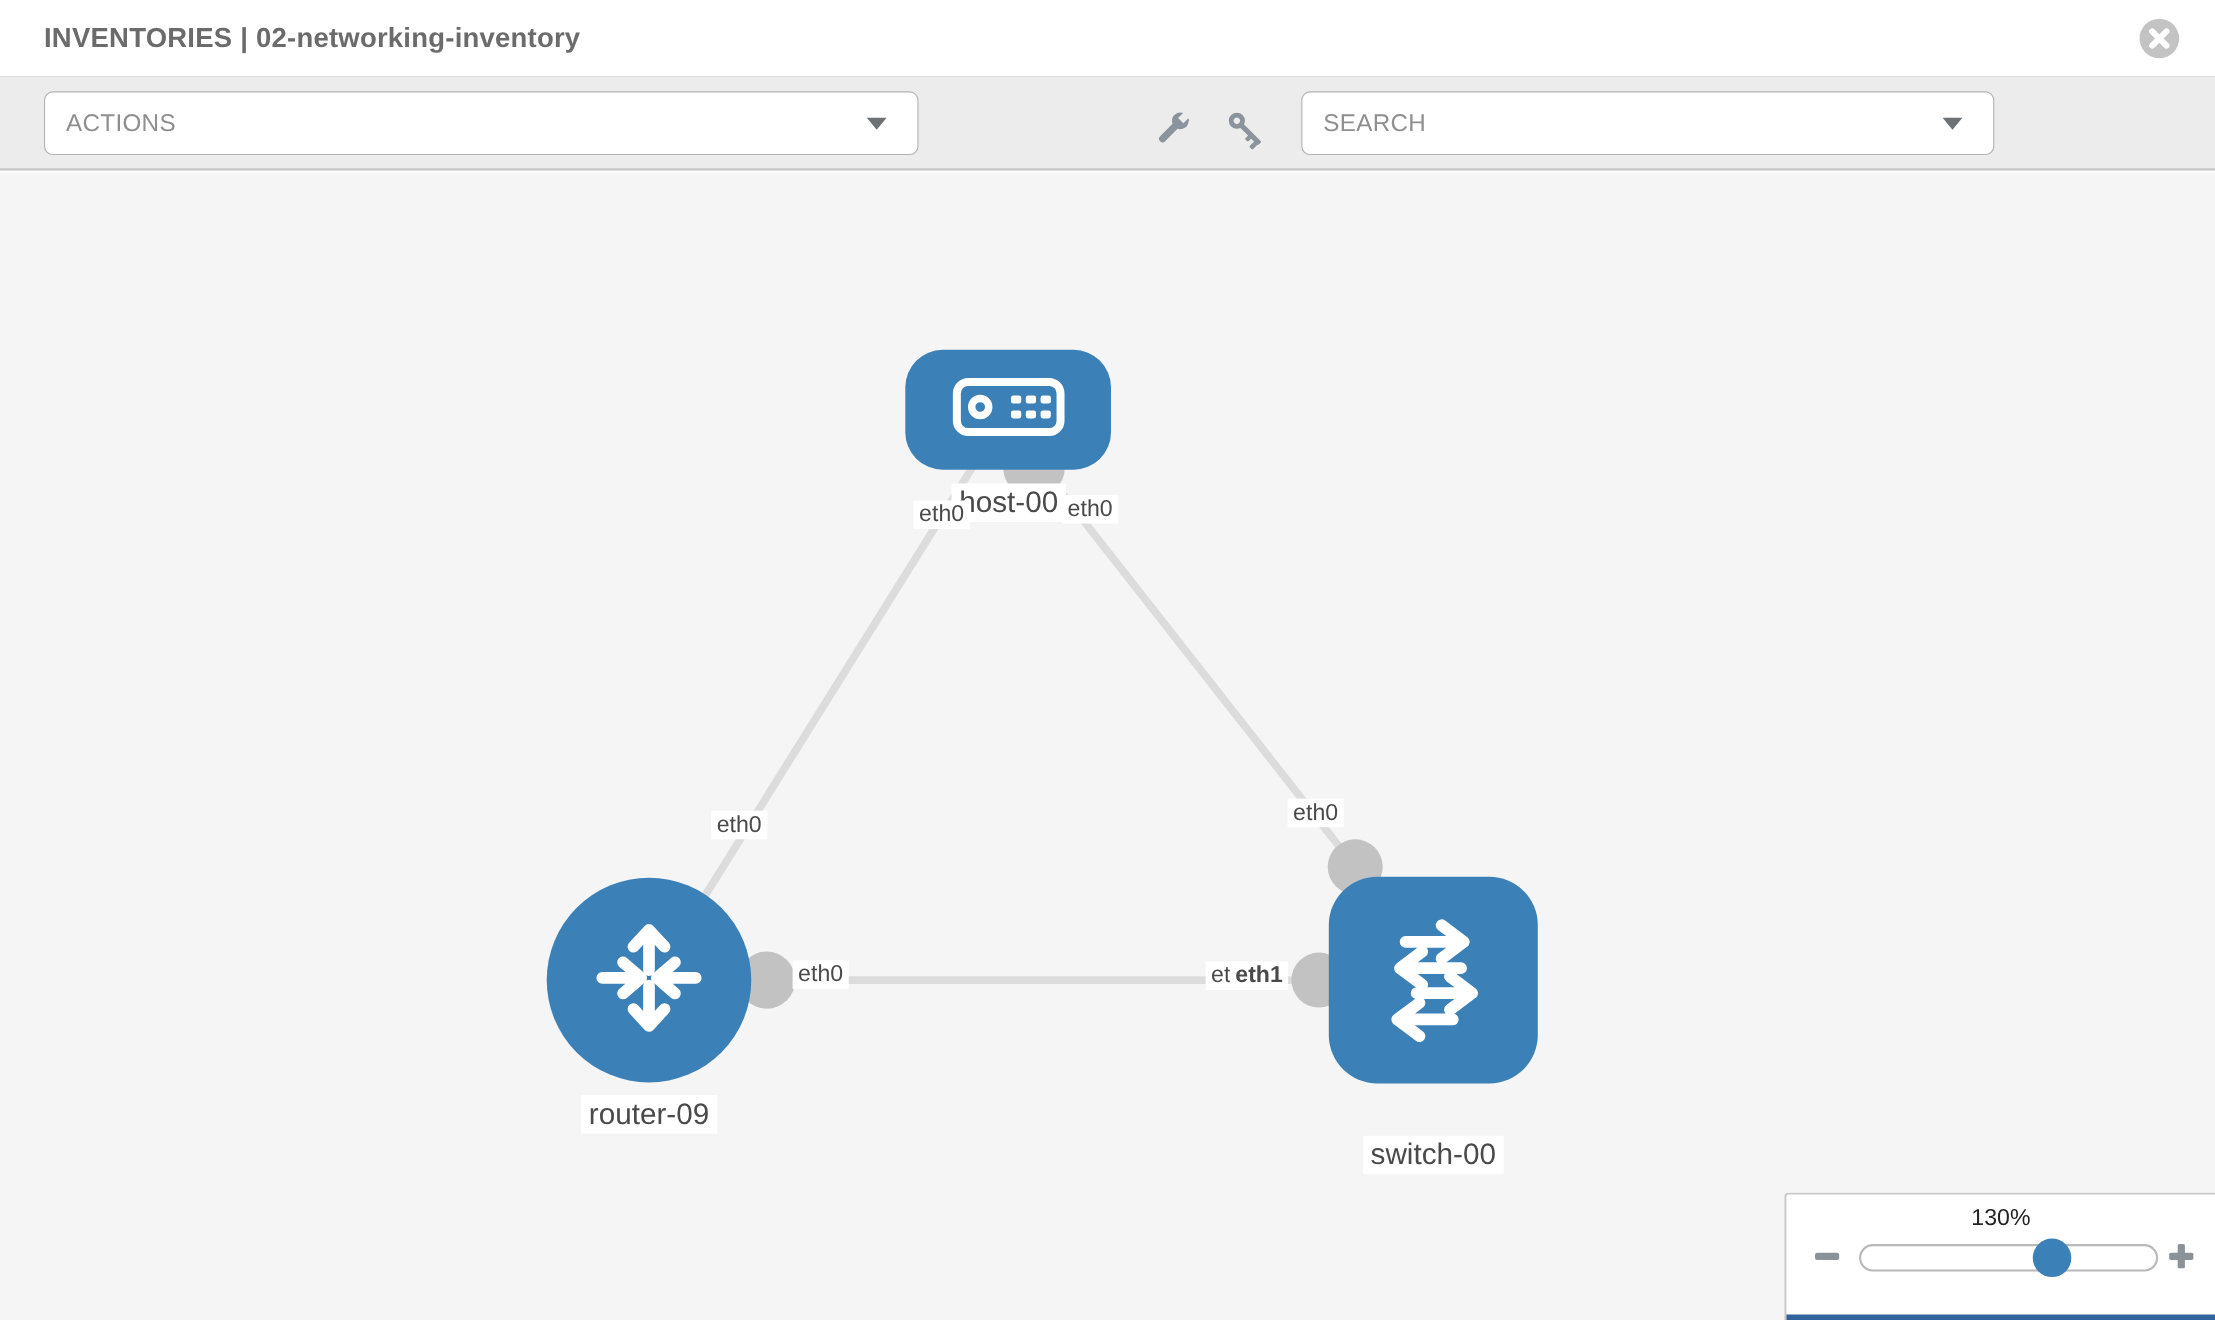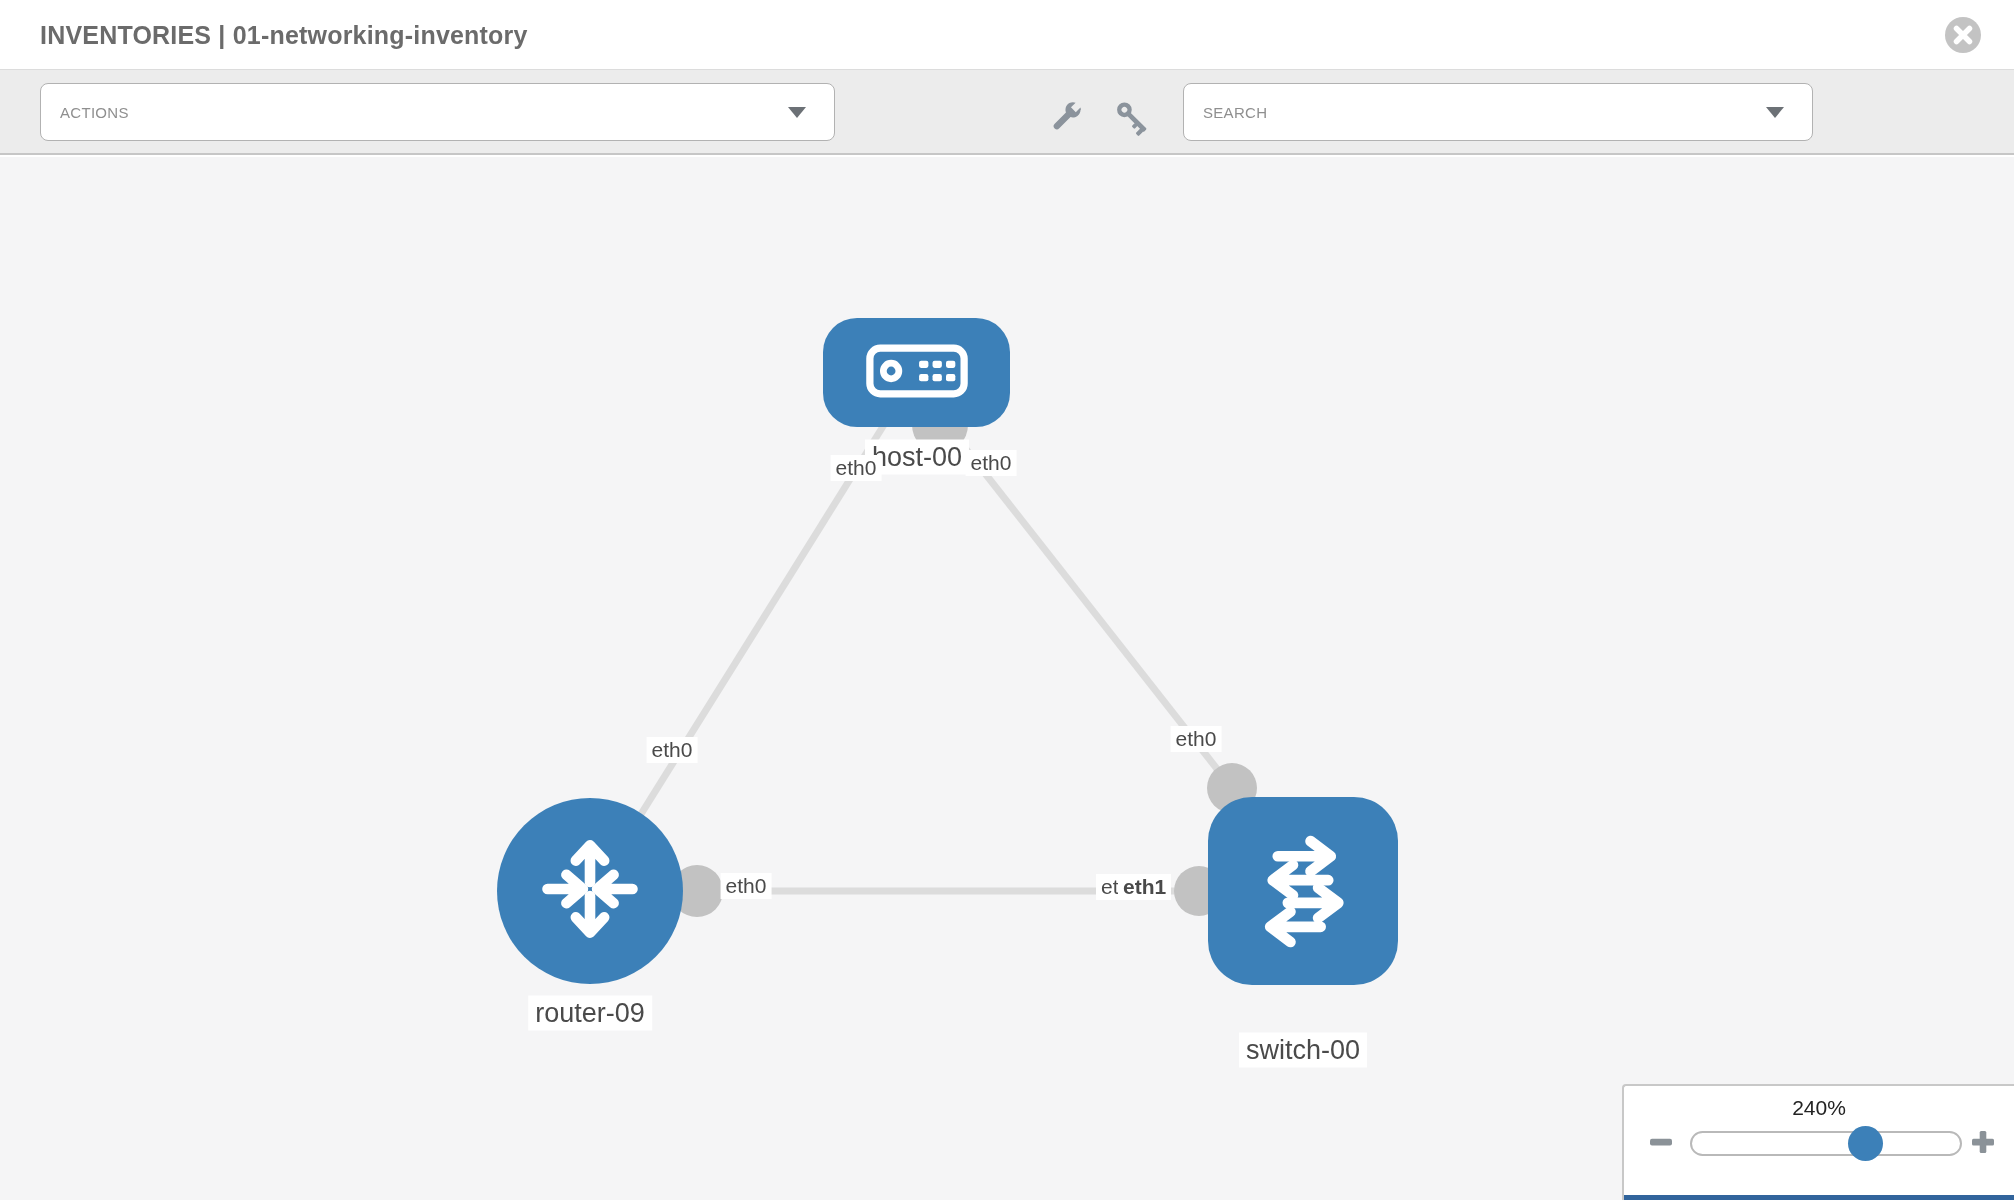--- a/index.html
+++ b/index.html
@@ -28,21 +28,21 @@
   .toolbar {
     position: absolute; left: 0; top: 70px; width: 2014px; height: 85px;
     background: #ececec; border-bottom: 2px solid #c6c6c6;
   }
   .dropdown {
     position: absolute; top: 13px; height: 58px;
     background: #ffffff; border: 1px solid #b2b2b2; border-radius: 8px;
     display: flex; align-items: center; cursor: pointer;
   }
   .dropdown .dd-label {
-    margin-left: 19px; font-size: 15px; color: #8f8f8f; letter-spacing: 0.3px;
+    margin-left: 19px; font-size: 22px; color: #8f8f8f; letter-spacing: 0.3px;
   }
   .caret {
     position: absolute; right: 28px; top: 50%; margin-top: -5px;
     width: 0; height: 0;
     border-left: 9px solid transparent; border-right: 9px solid transparent;
     border-top: 11px solid #6c7176;
   }
   .dd-actions { left: 40px;  width: 795px; }
   .dd-search  { left: 1183px; width: 630px; }
   .tool-icon-btn {
@@ -114,21 +114,21 @@
   }
   .accent-bar {
     position: absolute; left: 0; bottom: 0; width: 100%; height: 5px;
     background: #31649c;
   }
 </style>
 </head>
 <body>
 
 <div class="modal-header">
-  <div class="page-title">INVENTORIES | 01-networking-inventory</div>
+  <div class="page-title">INVENTORIES | 02-networking-inventory</div>
   <button class="close-btn">
     <span>
       <svg width="38" height="38" viewBox="0 0 38 38">
         <circle cx="19" cy="19" r="18" fill="#c3c3c3"></circle>
         <path d="M12.5 12.5 L25.5 25.5 M25.5 12.5 L12.5 25.5" stroke="#ffffff" stroke-width="5.5" stroke-linecap="round"></path>
       </svg>
     </span>
   </button>
 </div>
 
@@ -223,21 +223,21 @@
 
   <div class="topo-label if-label if-host-left">eth0</div>
   <div class="topo-label if-label if-host-right">eth0</div>
   <div class="topo-label if-label if-router-top">eth0</div>
   <div class="topo-label if-label if-router-mid">eth0</div>
   <div class="topo-label if-label if-switch-top">eth0</div>
   <div class="topo-label if-label if-overlap-back">eth0</div>
   <div class="topo-label if-label if-overlap-front">eth1</div>
 
   <div class="zoom-panel">
-    <div class="zoom-level">240%</div>
+    <div class="zoom-level">130%</div>
 
     <button class="zoom-btn zoom-minus">
       <span>
         <svg width="28" height="28" viewBox="0 0 28 28">
           <rect x="3" y="10.8" width="22" height="6.6" rx="2" fill="#8b9298"></rect>
         </svg>
       </span>
     </button>
 
     <div class="zoom-track">

